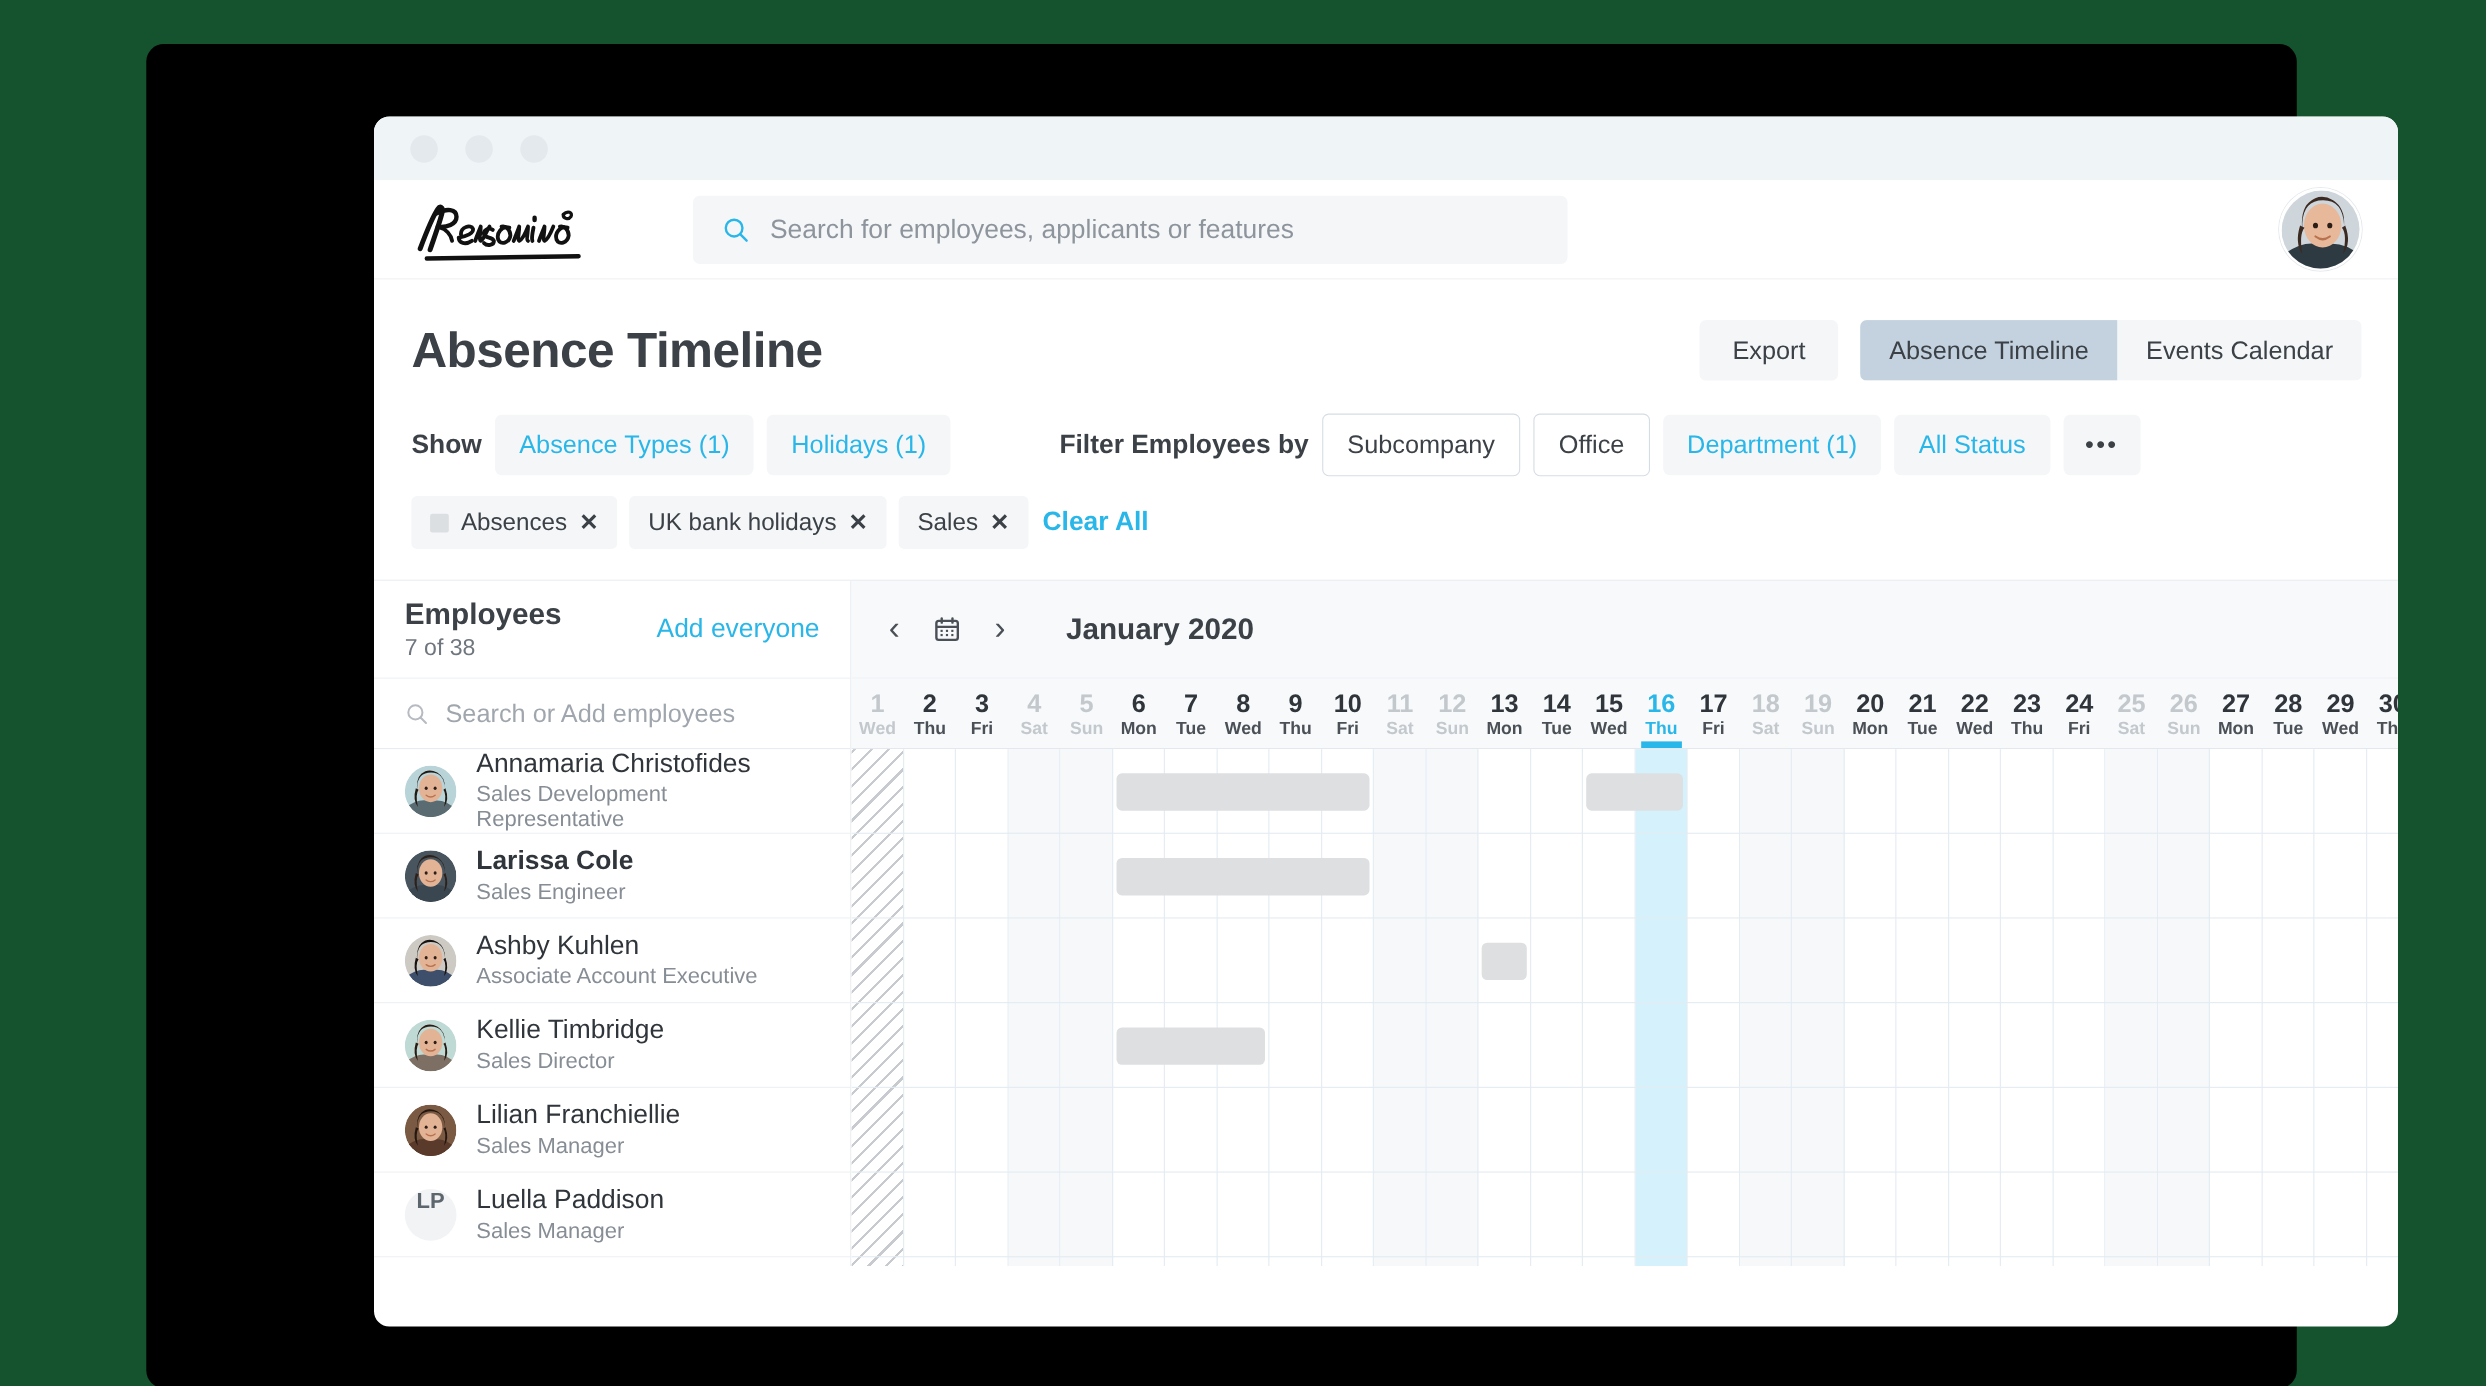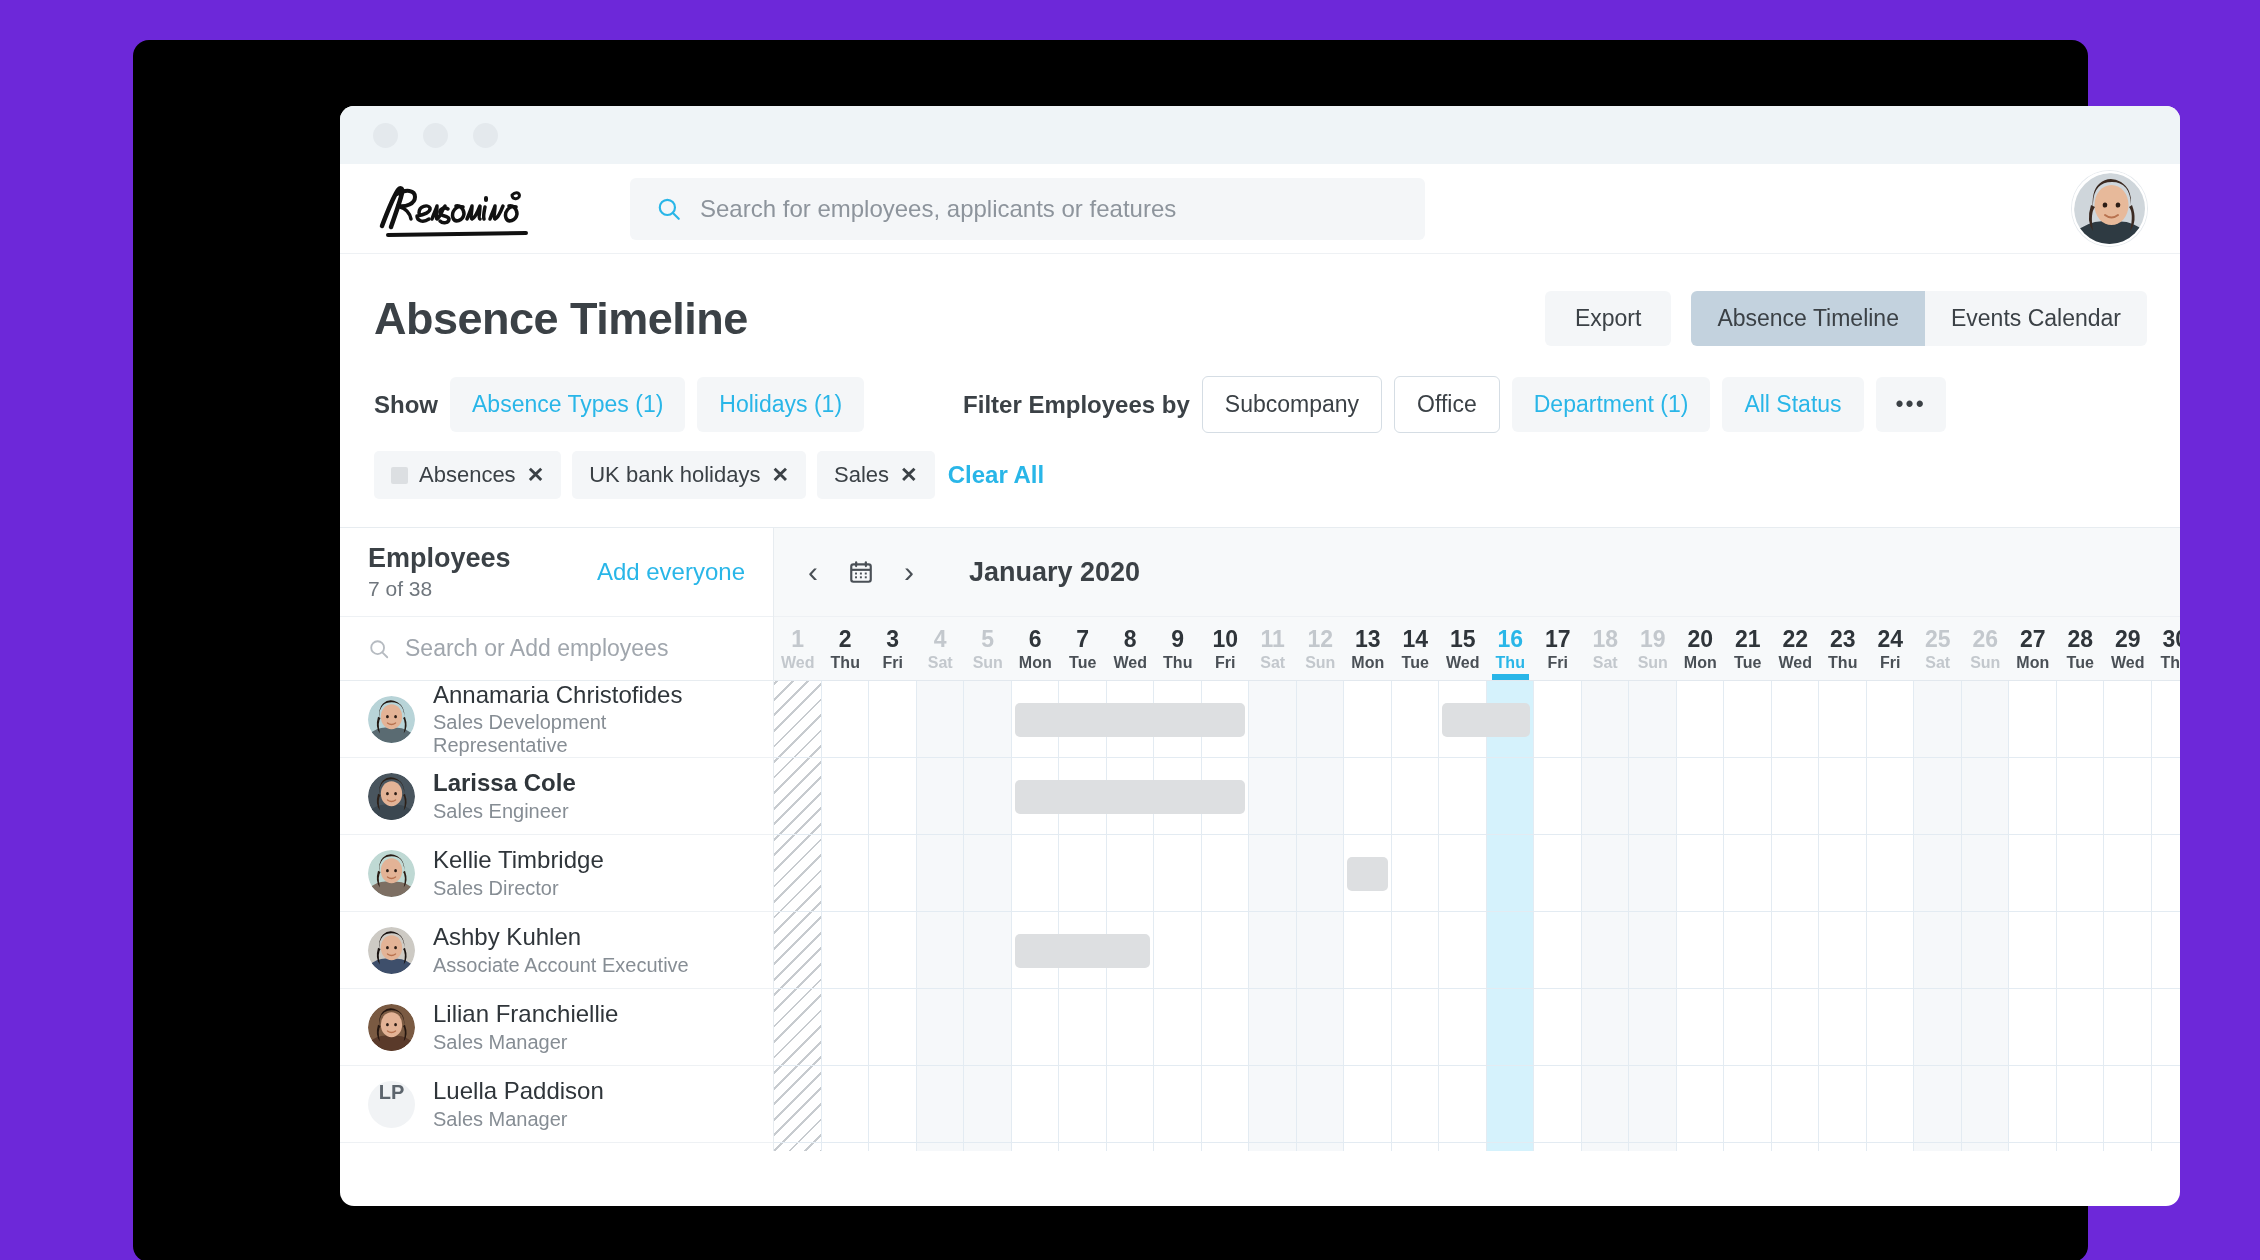--- a/index.html
+++ b/index.html
@@ -5,21 +5,21 @@
   * { box-sizing: border-box; margin: 0; padding: 0; }
   html, body {
     width: 2260px; height: 1260px;
     background: #ffffff;
     font-family: "Liberation Sans", sans-serif;
     overflow: hidden;
   }
   #stage {
     position: relative;
     width: 2260px; height: 1260px;
-    background: #6d28d9;
+    background: #14532d;
   }
 
   
   #device {
     position: absolute;
     left: 133px; top: 40px;
     width: 1955px; height: 1222px;
     background: #000000;
     border-radius: 16px;
   }
@@ -405,66 +405,66 @@
                 </span>
                 <span>
        <span class="emp-name bold" style="display:block">Larissa Cole</span>
        <span class="emp-role" style="display:block">Sales Engineer</span>
      </span>
               </div>
               <div class="emp-row">
                 <span class="emp-av">
                   <svg width="47" height="47" viewBox="0 0 75 75">
                     <defs>
+                      <clipPath id="ec2">
+                        <circle cx="37.5" cy="37.5" r="37.5"></circle>
+                      </clipPath>
+                    </defs>
+  <g clip-path="url(#ec2)">
+                      <rect width="75" height="75" fill="#cdcac4"></rect>
+  <path d="M0 62 Q20 46 37 52 Q56 46 75 64 L75 75 L0 75 Z" fill="#3e4f6b"></path>
+  <ellipse cx="37.5" cy="33" rx="17" ry="20" fill="#e3b396"></ellipse>
+  <path d="M18 31 Q19 10 38 10 Q57 10 58 33 Q59 17 47 10 Q34 3 24 12 Q16 19 18 39 Z" fill="#191210"></path>
+  <path d="M16 33 Q11 50 19 60 Q15 41 20 35 Z" fill="#191210"></path>
+  <path d="M59 33 Q65 50 57 60 Q61 41 56 35 Z" fill="#191210"></path>
+  <ellipse cx="31" cy="33" rx="2.2" ry="2.5" fill="#2c1d16"></ellipse>
+                      <ellipse cx="44" cy="33" rx="2.2" ry="2.5" fill="#2c1d16"></ellipse>
+  <path d="M31 43 Q37.5 48 44 43" fill="none" stroke="#b8724f" stroke-width="2" stroke-linecap="round"></path>
+                    </g>
+                  </svg>
+                </span>
+                <span>
+       <span class="emp-name" style="display:block">Ashby Kuhlen</span>
+       <span class="emp-role" style="display:block">Associate Account Executive</span>
+     </span>
+              </div>
+              <div class="emp-row">
+                <span class="emp-av">
+                  <svg width="47" height="47" viewBox="0 0 75 75">
+                    <defs>
                       <clipPath id="ec3">
                         <circle cx="37.5" cy="37.5" r="37.5"></circle>
                       </clipPath>
                     </defs>
   <g clip-path="url(#ec3)">
                       <rect width="75" height="75" fill="#bfd9d4"></rect>
   <path d="M0 62 Q20 46 37 52 Q56 46 75 64 L75 75 L0 75 Z" fill="#7d6f63"></path>
   <ellipse cx="37.5" cy="33" rx="17" ry="20" fill="#e3b396"></ellipse>
   <path d="M18 31 Q19 10 38 10 Q57 10 58 33 Q59 17 47 10 Q34 3 24 12 Q16 19 18 39 Z" fill="#2a1c14"></path>
   <path d="M16 33 Q11 50 19 60 Q15 41 20 35 Z" fill="#2a1c14"></path>
   <path d="M59 33 Q65 50 57 60 Q61 41 56 35 Z" fill="#2a1c14"></path>
   <ellipse cx="31" cy="33" rx="2.2" ry="2.5" fill="#2c1d16"></ellipse>
                       <ellipse cx="44" cy="33" rx="2.2" ry="2.5" fill="#2c1d16"></ellipse>
   <path d="M31 43 Q37.5 48 44 43" fill="none" stroke="#b8724f" stroke-width="2" stroke-linecap="round"></path>
                     </g>
                   </svg>
                 </span>
                 <span>
        <span class="emp-name" style="display:block">Kellie Timbridge</span>
        <span class="emp-role" style="display:block">Sales Director</span>
-     </span>
-              </div>
-              <div class="emp-row">
-                <span class="emp-av">
-                  <svg width="47" height="47" viewBox="0 0 75 75">
-                    <defs>
-                      <clipPath id="ec2">
-                        <circle cx="37.5" cy="37.5" r="37.5"></circle>
-                      </clipPath>
-                    </defs>
-  <g clip-path="url(#ec2)">
-                      <rect width="75" height="75" fill="#cdcac4"></rect>
-  <path d="M0 62 Q20 46 37 52 Q56 46 75 64 L75 75 L0 75 Z" fill="#3e4f6b"></path>
-  <ellipse cx="37.5" cy="33" rx="17" ry="20" fill="#e3b396"></ellipse>
-  <path d="M18 31 Q19 10 38 10 Q57 10 58 33 Q59 17 47 10 Q34 3 24 12 Q16 19 18 39 Z" fill="#191210"></path>
-  <path d="M16 33 Q11 50 19 60 Q15 41 20 35 Z" fill="#191210"></path>
-  <path d="M59 33 Q65 50 57 60 Q61 41 56 35 Z" fill="#191210"></path>
-  <ellipse cx="31" cy="33" rx="2.2" ry="2.5" fill="#2c1d16"></ellipse>
-                      <ellipse cx="44" cy="33" rx="2.2" ry="2.5" fill="#2c1d16"></ellipse>
-  <path d="M31 43 Q37.5 48 44 43" fill="none" stroke="#b8724f" stroke-width="2" stroke-linecap="round"></path>
-                    </g>
-                  </svg>
-                </span>
-                <span>
-       <span class="emp-name" style="display:block">Ashby Kuhlen</span>
-       <span class="emp-role" style="display:block">Associate Account Executive</span>
      </span>
               </div>
               <div class="emp-row">
                 <span class="emp-av">
                   <svg width="47" height="47" viewBox="0 0 75 75">
                     <defs>
                       <clipPath id="ec4">
                         <circle cx="37.5" cy="37.5" r="37.5"></circle>
                       </clipPath>
                     </defs>

